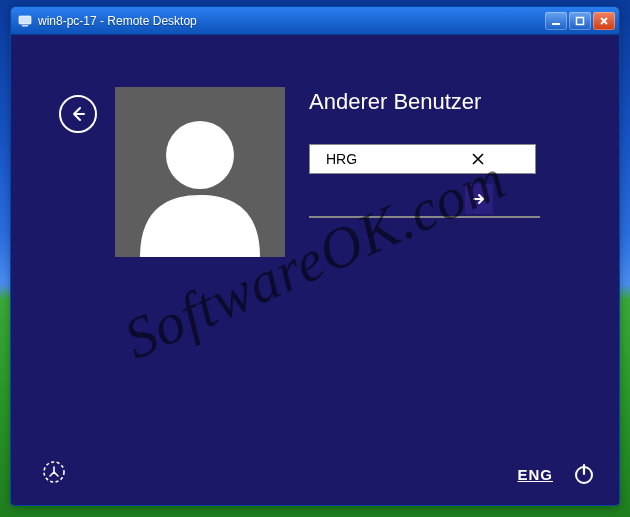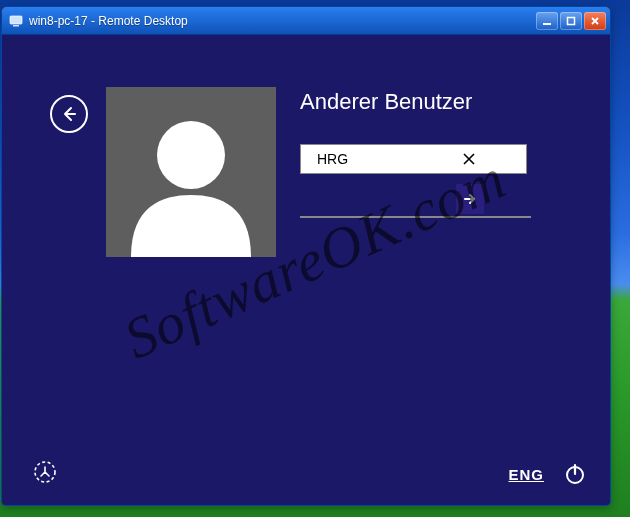--- a/index.html
+++ b/index.html
@@ -9,21 +9,21 @@
     position: relative;
   }
   .desktop-bg {
     position: absolute; inset: 0;
     background: linear-gradient(to bottom,
       #0a3a9a 0%, #1552c2 25%, #2a6de0 45%, #4a8df0 55%,
       #3aa83a 58%, #2a9a2a 75%, #1f7f1f 100%);
   }
   .window {
     position: absolute;
-    left: 1px; top: 6px;
+    left: 10px; top: 6px;
     width: 610px; height: 500px;
     border: 1px solid #0046a6;
     border-radius: 6px 6px 4px 4px;
     box-shadow: 0 2px 10px rgba(0,0,0,0.3);
     background: #a16207;
     display: flex; flex-direction: column;
     overflow: hidden;
   }
   .titlebar {
     height: 28px;

